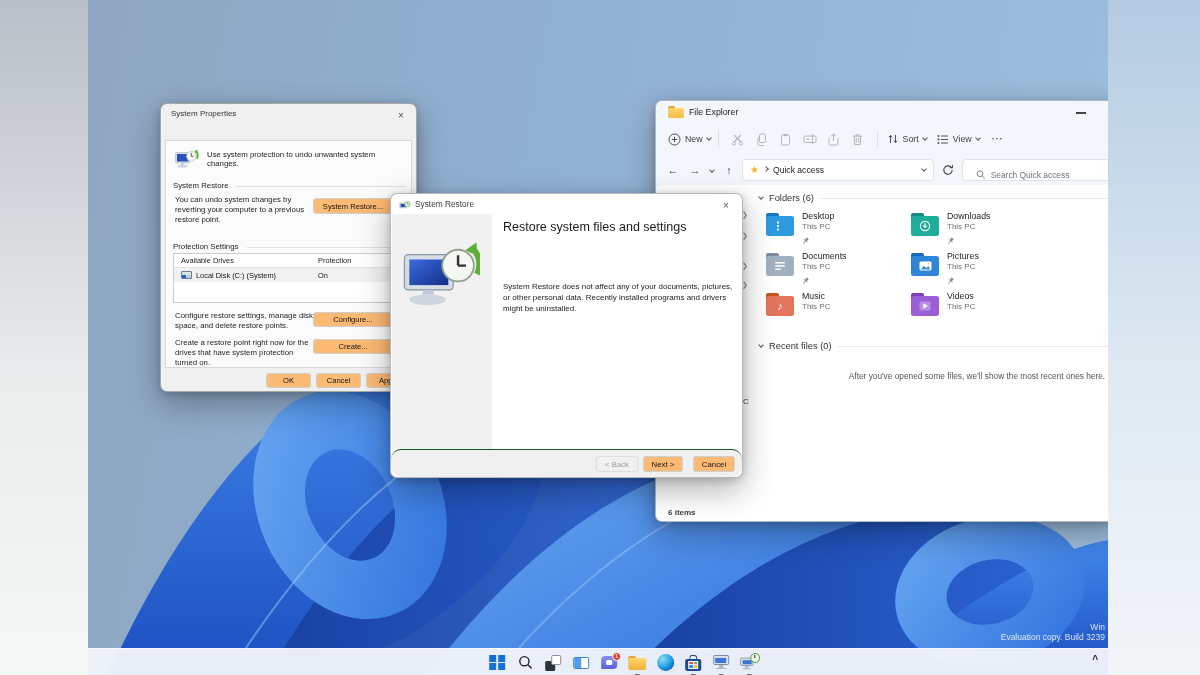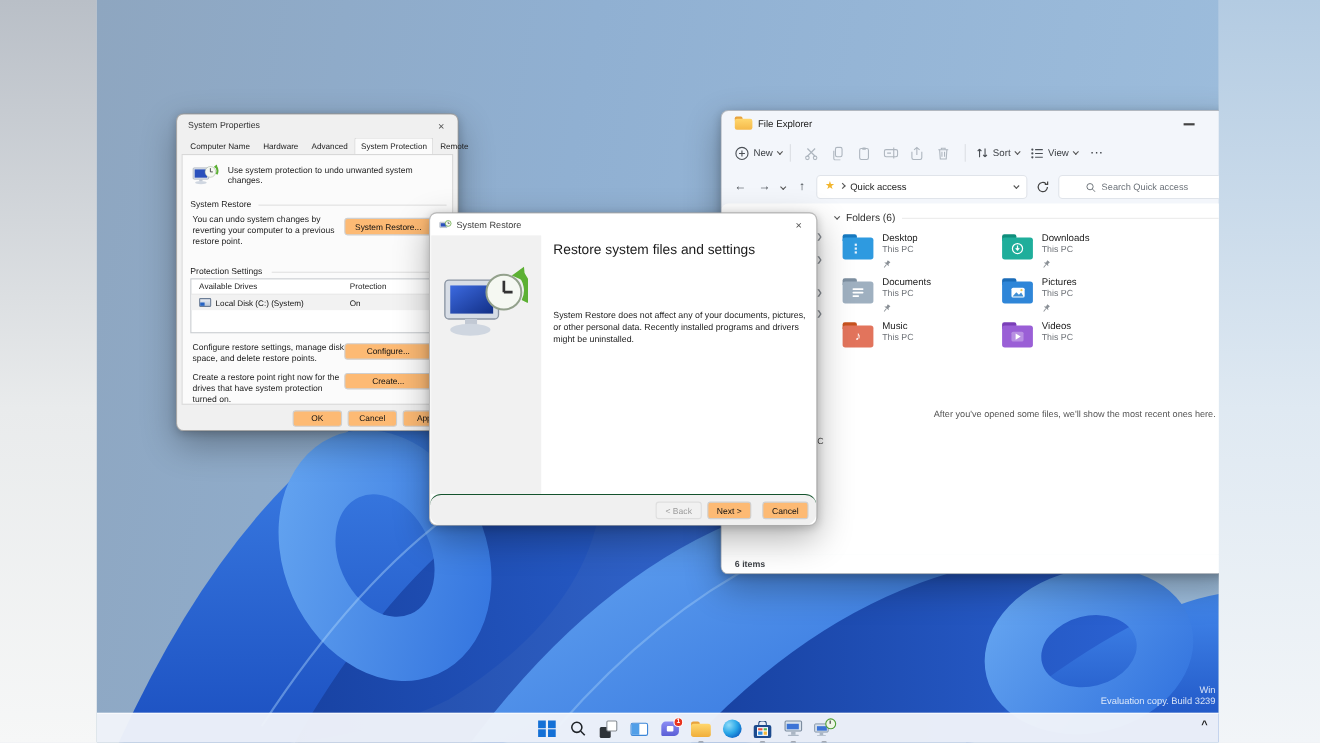--- a/index.html
+++ b/index.html
@@ -75,21 +75,21 @@
   .chev { display:inline-block; width:4px; height:4px; border-right:1px solid #555; border-bottom:1px solid #555; transform:rotate(45deg); margin-top:-2px; }
   .chev.r { transform:rotate(-45deg); }
   .fe-address { position:absolute; left:0; top:54px; right:0; height:30px; display:flex; align-items:center; padding:0 8px; gap:4px; }
   .nav-arrow { font-size:11px; color:#3c4248; width:18px; text-align:center; }
   .addr-box { width:192px; height:22px; background:#fff; border:1px solid #e0e4ea; border-radius:4px;
               display:flex; align-items:center; padding:0 7px; gap:5px; }
   .addr-text { font-size:8.6px; color:#222; flex:1; }
   .star { color:#f2b52d; font-size:10px; line-height:1; }
   .refresh { width:20px; display:flex; justify-content:center; }
   .search-box { flex:1; height:22px; background:#fff; border:1px solid #e0e4ea; border-radius:4px;
-                display:flex; align-items:center; padding:0 24px; gap:5px; }
+                display:flex; align-items:flex-end; padding:0 13px; gap:5px; }
   .search-box input { border:none; outline:none; background:transparent; font-size:8.4px; color:#333; width:100%;
                       font-family:"Liberation Sans",sans-serif; }
   .search-box input::placeholder { color:#6b7178; }
   .fe-content { position:absolute; left:0; top:84px; right:0; bottom:17px; background:#fff; border-top-left-radius:6px; }
   .nav-chev { position:absolute; left:86px; font-size:7px; color:#8a8f95; }
   .nav-frag { position:absolute; left:87px; top:212px; font-size:8px; color:#444; }
   .fe-main { position:absolute; left:100px; right:6px; top:0; bottom:0; }
   .sec-head { position:absolute; left:3px; right:10px; display:flex; align-items:center; gap:6px; color:#333; font-size:9.3px; }
   .sec-rule { flex:1; height:1px; background:#ebebeb; }
   .fo-grid { position:absolute; left:10px; top:26px; display:grid; grid-template-columns:145px 145px; grid-auto-rows:40px; }
@@ -199,27 +199,20 @@
     <div class="watermark">
       <div>Win</div>
       <div>Evaluation copy. Build 3239</div>
     </div>
 
     <div class="win sp-win">
       <div>
         <span class="sp-title">System Properties</span>
         <span class="closex sp-close">×</span>
       </div>
-      <div class="sp-tabs" id="sp-tabs">
-          <span class="sp-tab">Computer Name</span>
-          <span class="sp-tab">Hardware</span>
-          <span class="sp-tab">Advanced</span>
-          <span class="sp-tab active">System Protection</span>
-          <span class="sp-tab">Remote</span>
-        </div>
       <div class="sp-page"></div>
 
       <span class="sp-item" style="left:12px;top:44px;">
         <svg width="26" height="24" viewBox="0 0 64 64">
           <rect x="4" y="12" width="38" height="28" rx="3" fill="#d7dde6" stroke="#8a94a2"></rect>
           <rect x="8" y="16" width="30" height="20" fill="#2a50bc"></rect>
           <rect x="19" y="40" width="8" height="5" fill="#c2c9d4"></rect>
           <ellipse cx="23" cy="48" rx="14" ry="4" fill="#cfd6e0"></ellipse>
           <circle cx="46" cy="22" r="13" fill="#f5f8f2" stroke="#8a9a84"></circle>
           <path d="M46 22 V13 M46 22 H52" stroke="#333" stroke-width="2" fill="none"></path>
@@ -473,20 +466,25 @@
                     </svg>
                   </span>
                 </span>
                 <span class="fo-meta">
                   <div class="fo-name">Videos</div>
                   <div class="fo-loc">This PC</div>
                 </span>
               </div>
             </div>
 
+          <div class="sec-head" style="top:156px;">
+            <span class="chev"></span>
+            <span>Recent files (0)</span>
+            <span class="sec-rule"></span>
+          </div>
           <div class="recent-hint">After you've opened some files, we'll show the most recent ones here.</div>
         </div>
       </div>
 
       <div class="fe-status">
         <span>6 items</span>
       </div>
     </div>
 
     <div class="win sr-win">

